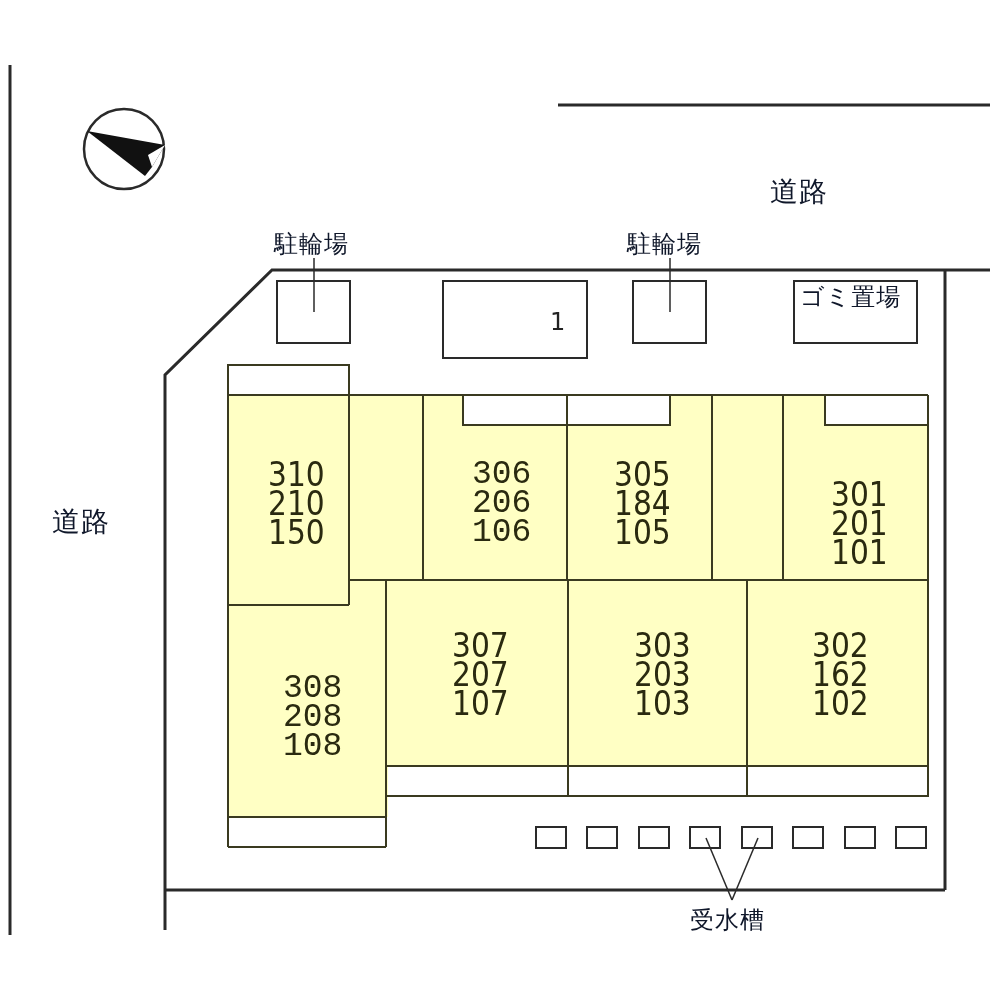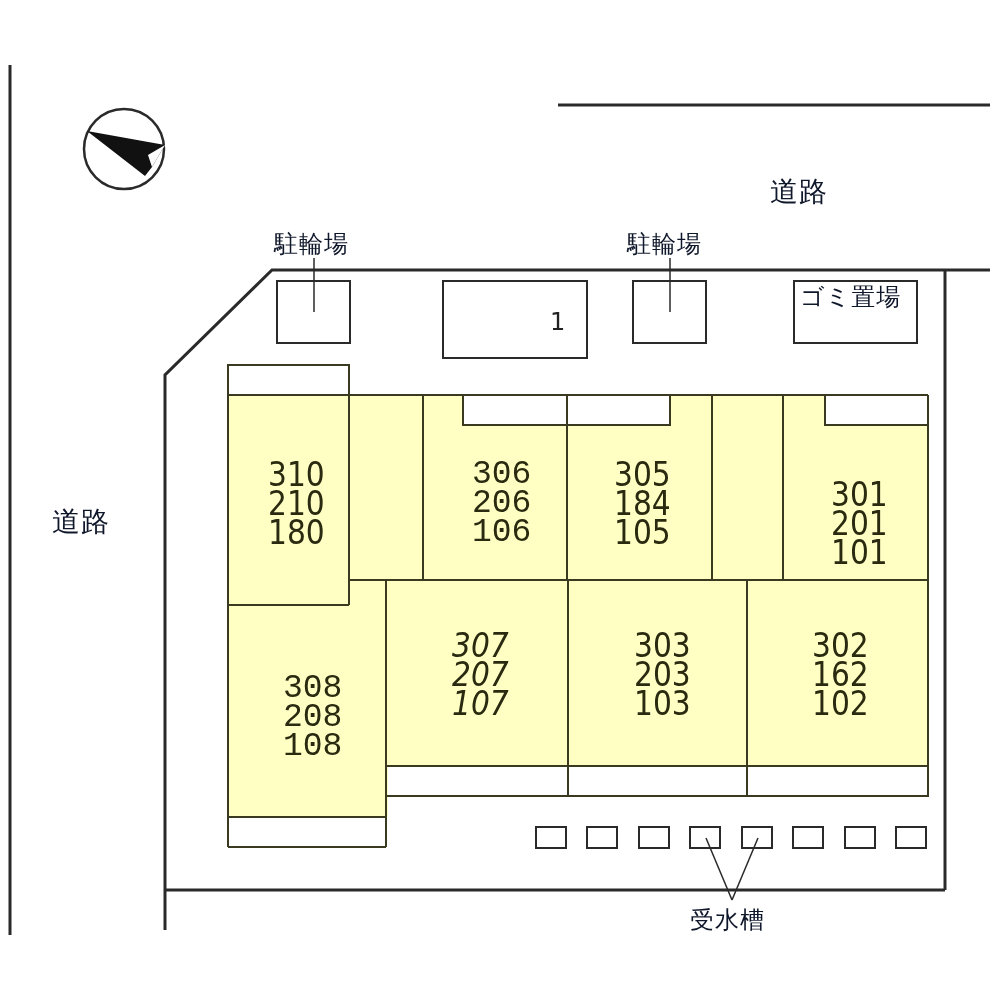--- a/index.html
+++ b/index.html
@@ -105,21 +105,21 @@
 
 <div class="label" style="left:274px; top:228px;">駐輪場</div>
 <div class="label" style="left:627px; top:228px;">駐輪場</div>
 <div class="num-one" style="left:550px; top:308px;">1</div>
 <div class="label" style="left:800px; top:281px;">ゴミ置場</div>
 <div class="label" style="left:690px; top:904px;">受水槽</div>
 
 <div class="unit" style="left:268px; top:460px;">
   <span>310</span>
     <span>210</span>
-    <span>180</span>
+    <span>150</span>
 </div>
 <div class="unit" style="left:472px; top:460px;font-family:Liberation Mono, monospace;">
   <span>306</span>
     <span>206</span>
     <span>106</span>
 </div>
 <div class="unit" style="left:614px; top:460px;">
   <span>305</span>
     <span>184</span>
     <span>105</span>
@@ -127,21 +127,21 @@
 <div class="unit" style="left:831px; top:460px;margin-top:20px;">
   <span>301</span>
     <span>201</span>
     <span>101</span>
 </div>
 <div class="unit" style="left:283px; top:674px;font-family:Liberation Mono, monospace;">
   <span>308</span>
     <span>208</span>
     <span>108</span>
 </div>
-<div class="unit" style="left:452px; top:631px;font-style:italic;">
+<div class="unit" style="left:452px; top:631px;">
   <span>307</span>
     <span>207</span>
     <span>107</span>
 </div>
 <div class="unit" style="left:634px; top:631px;justify-content:space-between;">
   <span>303</span>
     <span>203</span>
     <span>103</span>
 </div>
 <div class="unit" style="left:812px; top:631px;">

